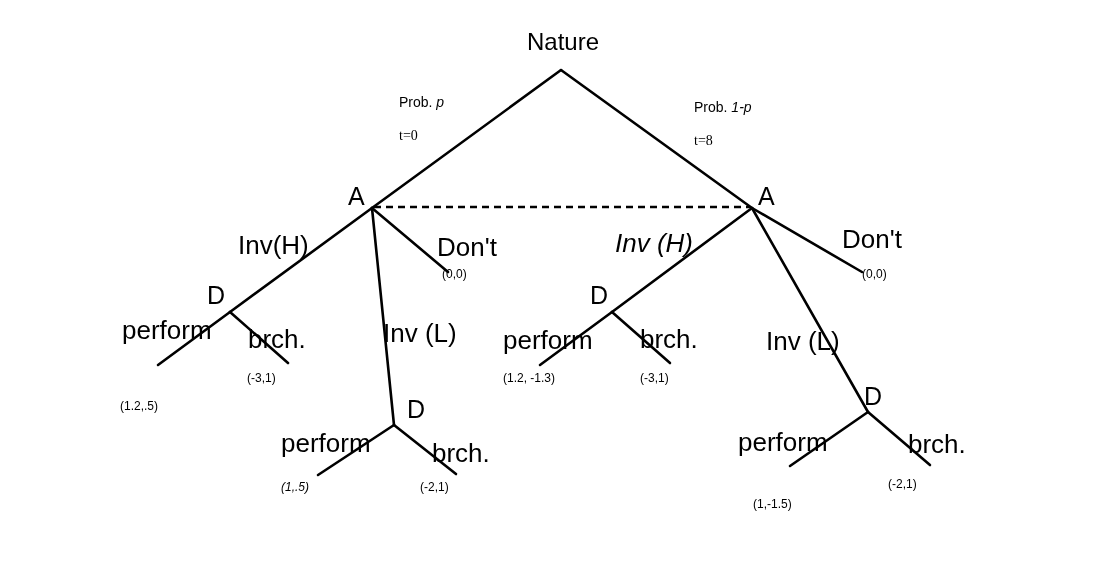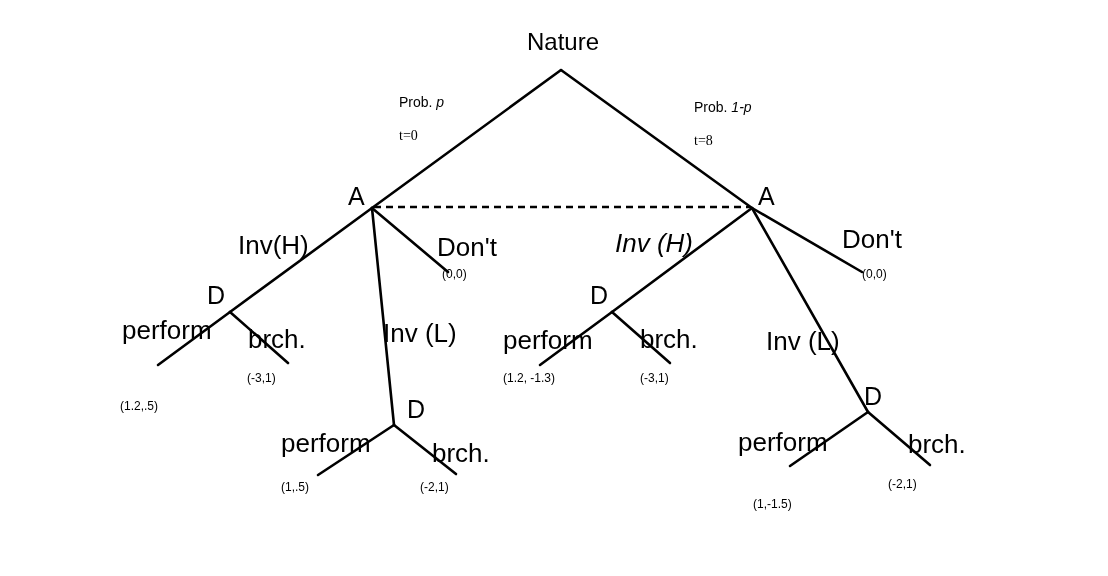--- a/index.html
+++ b/index.html
@@ -149,21 +149,21 @@
   <div class="lbl edge-label" style="left:738px; top:429px;">perform</div>
 
   <div class="lbl edge-label" style="left:908px; top:431px;">brch.</div>
 
   <div class="lbl payoff-label" style="left:120px; top:392px;margin-top:8px;">(1.2,.5)</div>
 
   <div class="lbl payoff-label" style="left:247px; top:372px;">(-3,1)</div>
 
   <div class="lbl payoff-label" style="left:442px; top:268px;">(0,0)</div>
 
-  <div class="lbl payoff-label" style="left:281px; top:481px;">(1,.5)</div>
+  <div class="lbl payoff-label" style="left:281px; top:481px;font-style:italic;">(1,.5)</div>
 
   <div class="lbl payoff-label" style="left:420px; top:481px;">(-2,1)</div>
 
   <div class="lbl payoff-label" style="left:503px; top:372px;">(1.2, -1.3)</div>
 
   <div class="lbl payoff-label" style="left:640px; top:372px;">(-3,1)</div>
 
   <div class="lbl payoff-label" style="left:862px; top:268px;">(0,0)</div>
 
   <div class="lbl payoff-label" style="left:753px; top:498px;">(1,-1.5)</div>

